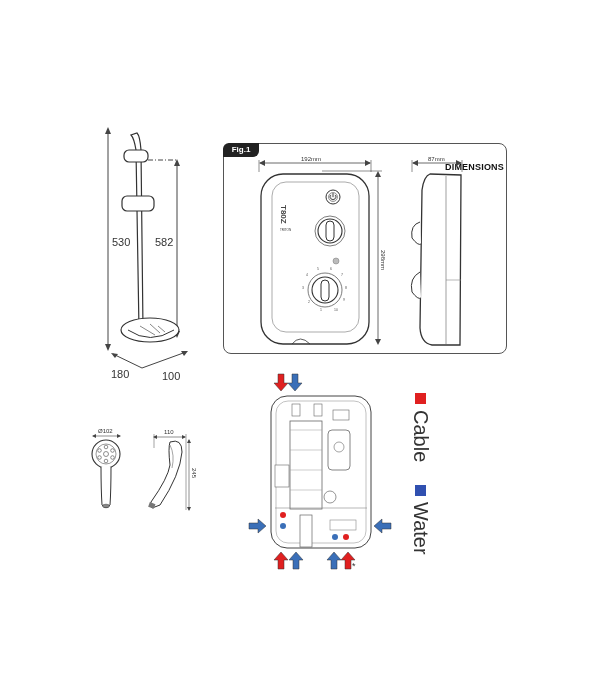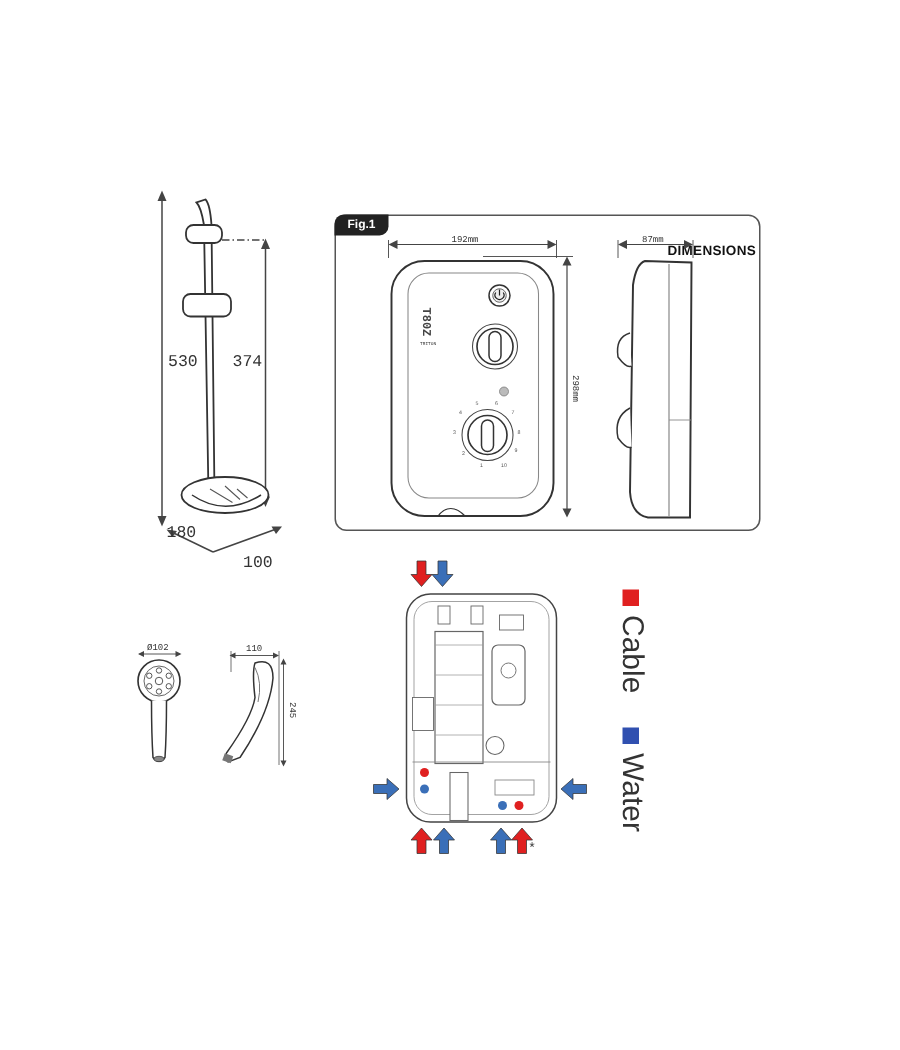--- a/index.html
+++ b/index.html
@@ -1,18 +1,18 @@
 <!DOCTYPE html>
 <html><head>
 <meta charset="utf-8">
 <style>
   html,body{margin:0;padding:0;background:#fff;}
   body{width:600px;height:700px;position:relative;overflow:hidden;font-family:"Liberation Sans",sans-serif;color:#222;}
   svg{position:absolute;left:0;top:0;}
-  .lbl{position:absolute;font-family:Liberation Mono, monospace;color:#333;}
+  .lbl{position:absolute;font-family:Liberation Sans, sans-serif;color:#333;}
   .dimlbl{font-size:11px;}
   .fig-panel{position:absolute;left:223px;top:143px;width:284px;height:211px;border:1.5px solid #555;border-radius:8px;box-sizing:border-box;}
   .fig-tag{position:absolute;left:223px;top:143px;width:36px;height:14px;background:#222;color:#fff;font-size:8px;font-weight:bold;line-height:14px;text-align:center;border-radius:6px 0 6px 0;}
   .fig-title{position:absolute;right:96px;top:162px;font-size:9px;font-weight:bold;color:#111;letter-spacing:0.2px;}
   .legend-item{position:absolute;display:flex;flex-direction:column;align-items:center;}
   .legend-swatch{width:11px;height:11px;}
   .legend-text{writing-mode:vertical-rl;font-size:20px;color:#333;margin-top:6px;}
 </style>
 </head>
 <body>
@@ -38,22 +38,22 @@
     <ellipse cx="150" cy="330" rx="29" ry="12" fill="#fff" stroke="#333" stroke-width="1.2"></ellipse>
     <path d="M128,330 Q150,345 174,330" fill="none" stroke="#333" stroke-width="1"></path>
     <path d="M140,326 L155,335 M150,324 L160,333 M158,326 L165,332" stroke="#555" stroke-width="0.7"></path>
 
     <line x1="113" y1="354" x2="142" y2="368" stroke="#444" stroke-width="1"></line>
     <line x1="142" y1="368" x2="186" y2="352" stroke="#444" stroke-width="1"></line>
     <polygon points="111,353 118,354 115,358" fill="#444"></polygon>
     <polygon points="188,351 181,351 184,356" fill="#444"></polygon>
   </svg>
   <span class="lbl dimlbl" style="left:112px;top:236px;">530</span>
-  <span class="lbl dimlbl" style="left:155px;top:236px;">374</span>
-  <span class="lbl dimlbl" style="left:111px;top:350px;">180</span>
+  <span class="lbl dimlbl" style="left:155px;top:236px;">582</span>
+  <span class="lbl dimlbl" style="left:111px;top:368px;">180</span>
   <span class="lbl dimlbl" style="left:162px;top:370px;">100</span>
 </div>
 
 <div class="fig-panel"></div>
 <div class="fig-tag">Fig.1</div>
 <div class="fig-title">DIMENSIONS</div>
 
 <div>
   <svg width="600" height="700">
 

